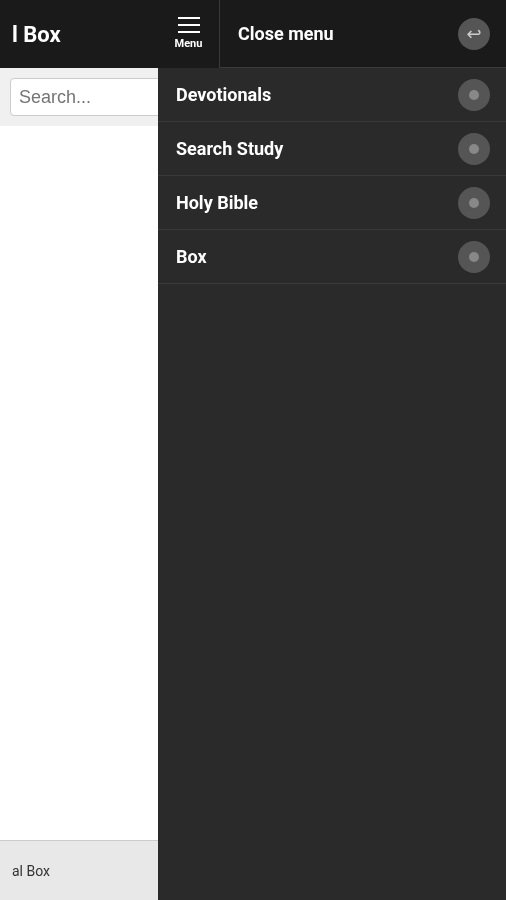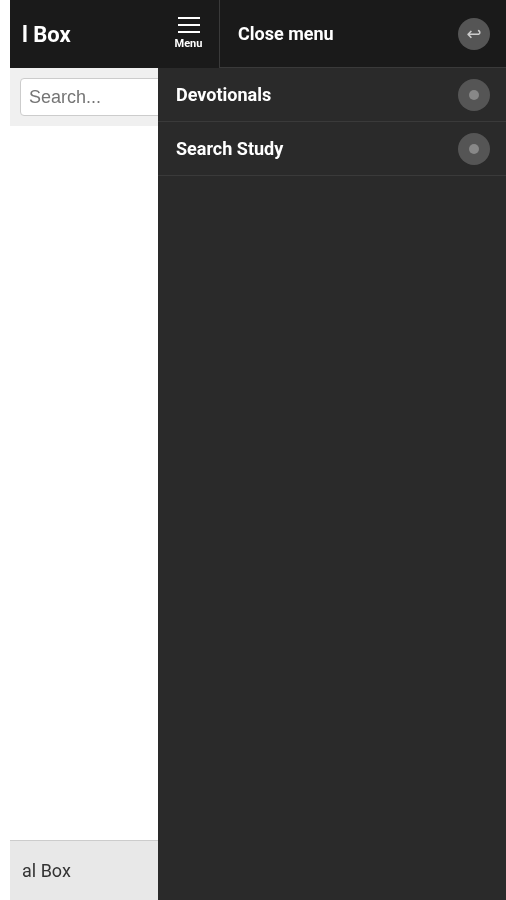--- a/index.html
+++ b/index.html
@@ -19,21 +19,20 @@
 
     
     .left-panel {
       position: absolute;
       top: 0;
       left: 0;
       width: 220px;
       height: 900px;
       background: #ffffff;
       z-index: 1;
-      margin-left: 10px;
     }
 
     .left-header {
       background: #1a1a1a;
       height: 68px;
       display: flex;
       align-items: center;
       padding: 0 12px;
     }
 
@@ -80,21 +79,21 @@
       width: 220px;
       height: 60px;
       background: #e8e8e8;
       border-top: 1px solid #cccccc;
       display: flex;
       align-items: center;
       padding: 0 12px;
     }
 
     .left-footer-text {
-      font-size: 18px;
+      font-size: 14px;
       color: #333333;
     }
 
     
     .menu-panel {
       position: absolute;
       top: 0;
       left: 158px;
       width: 348px;
       height: 900px;
@@ -248,15 +247,27 @@
     </div>
   </div>
 
   <div class="menu-item">
     <span class="menu-item-label">Search Study</span>
     <div class="menu-item-arrow">
       <div class="arrow-dot"></div>
     </div>
   </div>
 
-
+  <div class="menu-item">
+    <span class="menu-item-label">Holy Bible</span>
+    <div class="menu-item-arrow">
+      <div class="arrow-dot"></div>
+    </div>
+  </div>
+
+  <div class="menu-item">
+    <span class="menu-item-label">Box</span>
+    <div class="menu-item-arrow">
+      <div class="arrow-dot"></div>
+    </div>
+  </div>
 
 </div>
 
 </body></html>

